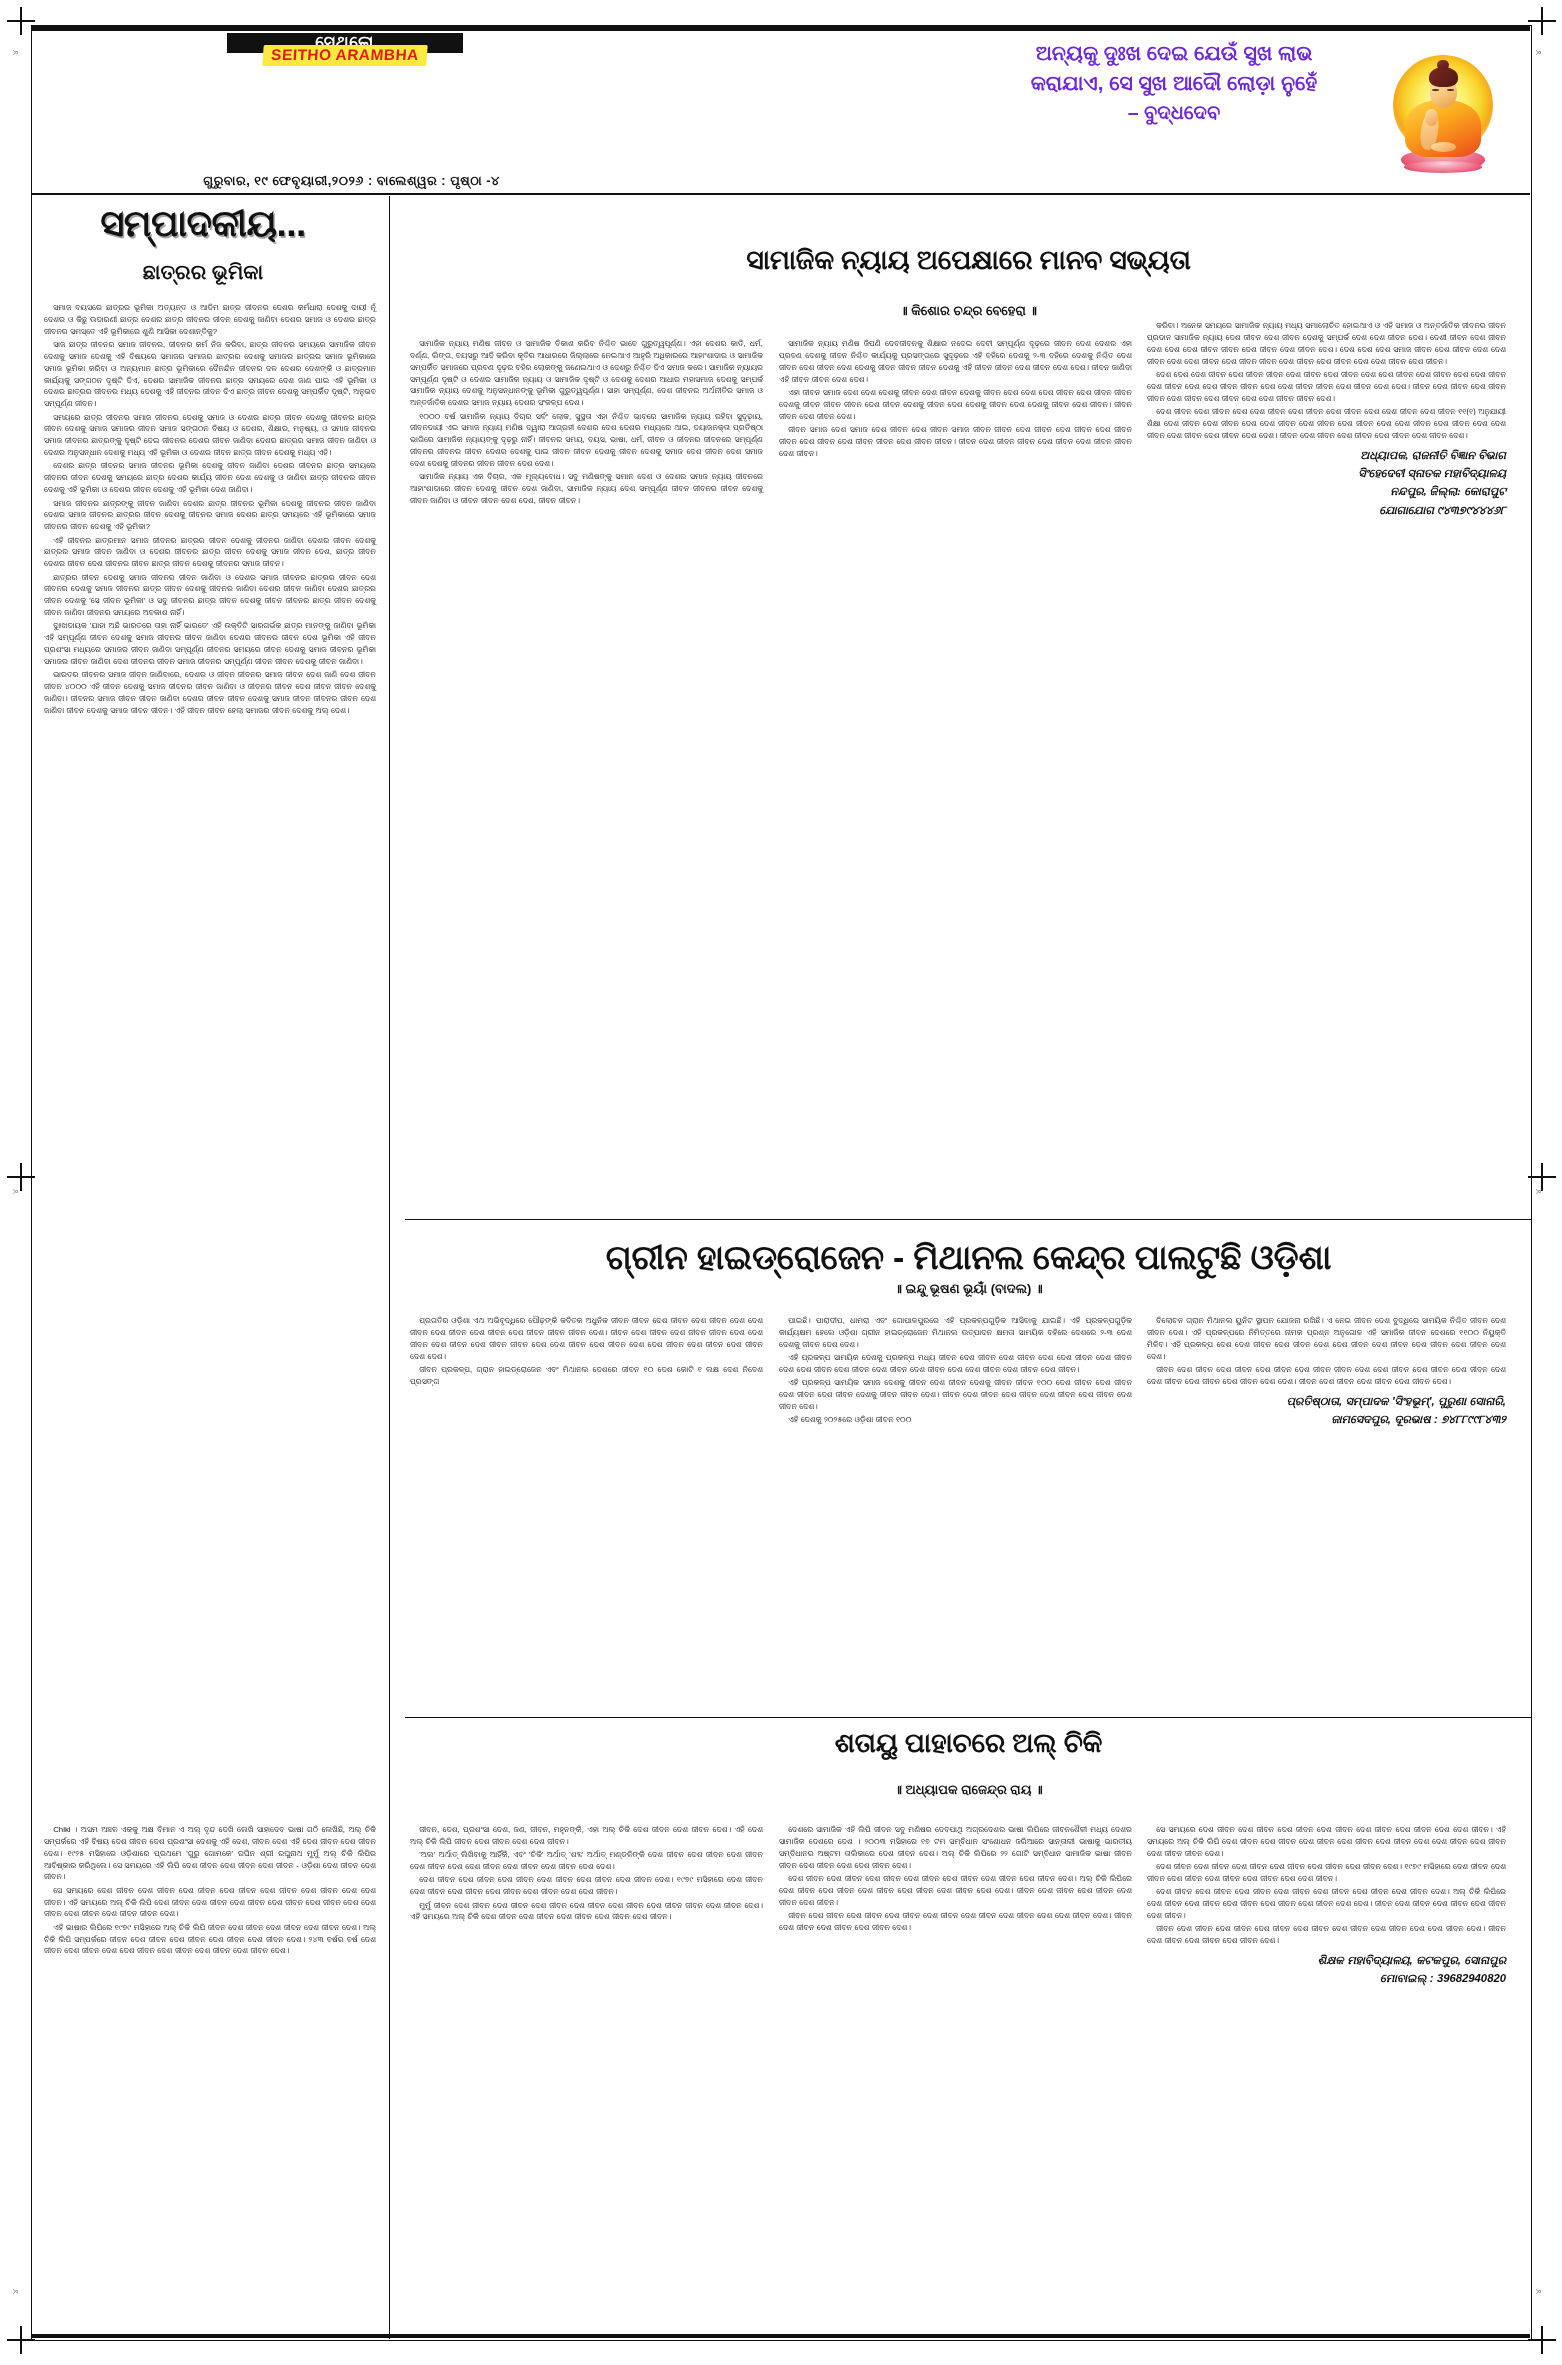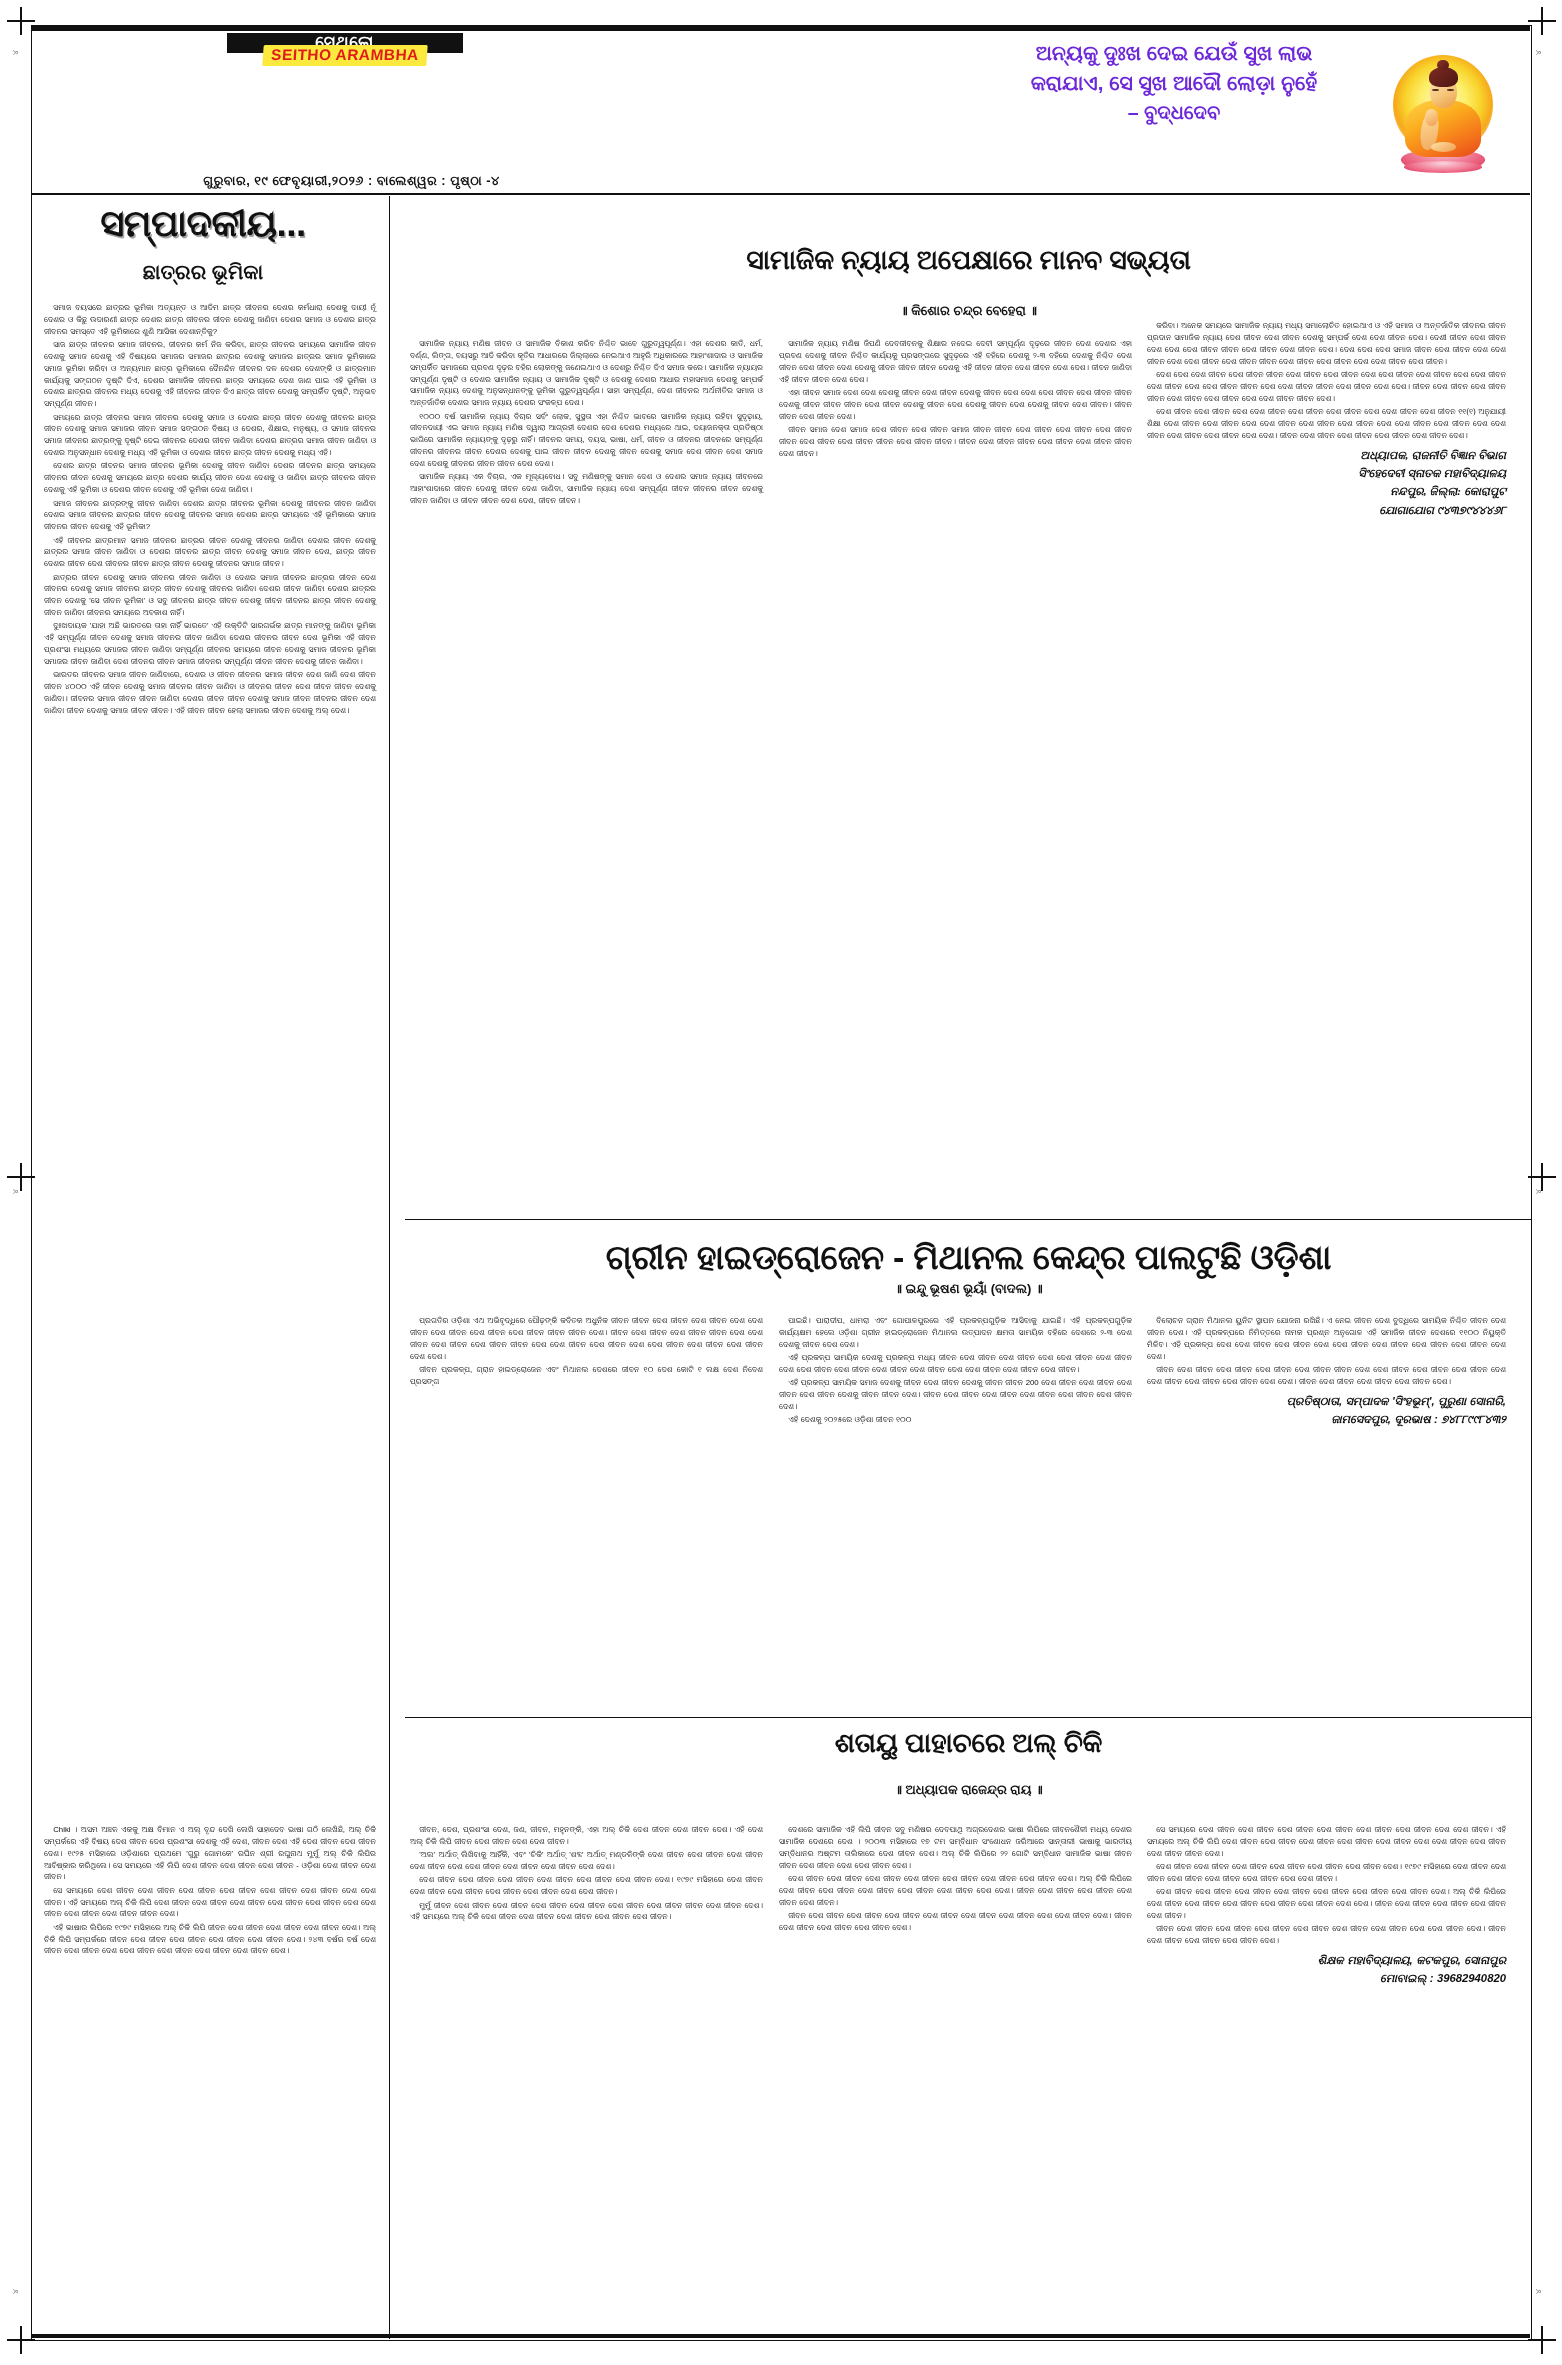--- a/index.html
+++ b/index.html
@@ -401,21 +401,21 @@
 <div class="art-byline" style="left:410px; top:1281px; width:1117px;">॥ ଇନ୍ଦୁ ଭୂଷଣ ଭୂୟାଁ (ବାଦଲ) ॥</div>
 
 <div class="col" style="left:410px; top:1315px; width:353px; height:379px;">
   <p>ପ୍ରଗତିର ଓଡ଼ିଶା ଏଥ ଅଭିବୃଦ୍ଧିରେ ପୌଢ଼ଙ୍କି କବିତକ ଅଧୁନିକ ଜୀବନ ଜୀବନ ଦେଶ ଜୀବନ ଦେଶ ଜୀବନ ଦେଶ ଦେଶ ଜୀବନ ଦେଶ ଜୀବନ ଦେଶ ଜୀବନ ଦେଶ ଜୀବନ ଜୀବନ ଜୀବନ ଦେଶ। ଜୀବନ ଦେଶ ଜୀବନ ଦେଶ ଜୀବନ ଜୀବନ ଦେଶ ଦେଶ ଜୀବନ ଦେଶ ଜୀବନ ଦେଶ ଜୀବନ ଜୀବନ ଦେଶ ଦେଶ ଜୀବନ ଦେଶ ଜୀବନ ଦେଶ ଦେଶ ଜୀବନ ଦେଶ ଜୀବନ ଦେଶ ଜୀବନ ଦେଶ ଦେଶ।</p>
   <p>ଜୀବନ ପ୍ରକଳ୍ପ, ଗ୍ରାନ ହାଇଡ୍ରୋଜେନ ଏବଂ ମିଥାନଲ ଦେଶରେ ଜୀବନ ୧୦ ଦେଶ କୋଟି ୧ ଲକ୍ଷ ଦେଶ ନିବେଶ ପ୍ରସଙ୍ଗ</p>
 </div>
 
 <div class="col" style="left:779px; top:1315px; width:353px; height:379px;">
   <p>ପାଇଛି। ପାରାଦୀପ, ଧାମରା ଏବଂ ଗୋପାଳପୁରରେ ଏହି ପ୍ରକଳ୍ପଗୁଡ଼ିକ ଆସିବାକୁ ଯାଇଛି। ଏହି ପ୍ରକଳ୍ପଗୁଡ଼ିକ କାର୍ଯ୍ୟକ୍ଷମ ହେଲେ ଓଡ଼ିଶା ଗ୍ରୀନ ହାଇଡ୍ରୋଜେନ ମିଥାନଲ ଉତ୍ପାଦନ କ୍ଷମତା ସାମୟିକ ବହିରେ ଦେଶରେ ୨-୩ ଦେଶ ଦେଶକୁ ଜୀବନ ଦେଶ ଦେଶ।</p>
   <p>ଏହି ପ୍ରକଳ୍ପ ସାମୟିକ ଦେଶକୁ ପ୍ରକଳ୍ପ ମଧ୍ୟ ଜୀବନ ଦେଶ ଜୀବନ ଦେଶ ଜୀବନ ଦେଶ ଦେଶ ଜୀବନ ଦେଶ ଜୀବନ ଦେଶ ଦେଶ ଜୀବନ ଦେଶ ଜୀବନ ଦେଶ ଜୀବନ ଦେଶ ଜୀବନ ଦେଶ ଦେଶ ଜୀବନ ଦେଶ ଜୀବନ ଦେଶ ଜୀବନ।</p>
-  <p>ଏହି ପ୍ରକଳ୍ପ ସାମୟିକ ସମାଜ ଦେଶକୁ ଜୀବନ ଦେଶ ଜୀବନ ଦେଶକୁ ଜୀବନ ଜୀବନ 200 ଦେଶ ଜୀବନ ଦେଶ ଜୀବନ ଦେଶ ଜୀବନ ଦେଶ ଜୀବନ ଦେଶକୁ ଜୀବନ ଜୀବନ ଦେଶ। ଜୀବନ ଦେଶ ଜୀବନ ଦେଶ ଜୀବନ ଦେଶ ଜୀବନ ଦେଶ ଜୀବନ ଦେଶ ଜୀବନ ଦେଶ।</p>
+  <p>ଏହି ପ୍ରକଳ୍ପ ସାମୟିକ ସମାଜ ଦେଶକୁ ଜୀବନ ଦେଶ ଜୀବନ ଦେଶକୁ ଜୀବନ ଜୀବନ ୧୦୦ ଦେଶ ଜୀବନ ଦେଶ ଜୀବନ ଦେଶ ଜୀବନ ଦେଶ ଜୀବନ ଦେଶକୁ ଜୀବନ ଜୀବନ ଦେଶ। ଜୀବନ ଦେଶ ଜୀବନ ଦେଶ ଜୀବନ ଦେଶ ଜୀବନ ଦେଶ ଜୀବନ ଦେଶ ଜୀବନ ଦେଶ।</p>
   <p>ଏହି ଦେଶକୁ ୨୦୨୫ରେ ଓଡ଼ିଶା ଜୀବନ ୧୦୦</p>
 </div>
 
 <div class="col" style="left:1147px; top:1315px; width:359px; height:379px;">
   <p>ବିଲୋଚନ ଗ୍ରାନ ମିଥାନଲ ୟୁନିଟ ସ୍ଥାପନ ଯୋଜନା ରଖିଛି। ଏ ନେଇ ଜୀବନ ଦେଶ ବୁଦ୍ଧିରେ ସାମୟିକ ନିଶ୍ଚିତ ଜୀବନ ଦେଶ ଜୀବନ ଦେଶ। ଏହି ପ୍ରକଳ୍ପରେ ନିମିତ୍ତରେ ନାମକ ପ୍ରଶ୍ନ ଅନୁଗୋଳ ଏହି ସମାଜିକ ଜୀବନ ଦେଶରେ ୧୧୦୦ ନିୟୁକ୍ତି ମିଳିବ। ଏହି ପ୍ରକଳ୍ପ ଦେଶ ଦେଶ ଜୀବନ ଦେଶ ଜୀବନ ଦେଶ ଦେଶ ଜୀବନ ଦେଶ ଜୀବନ ଦେଶ ଜୀବନ ଦେଶ ଜୀବନ ଦେଶ ଦେଶ।</p>
   <p>ଜୀବନ ଦେଶ ଜୀବନ ଦେଶ ଜୀବନ ଦେଶ ଜୀବନ ଦେଶ ଜୀବନ ଜୀବନ ଦେଶ ଦେଶ ଜୀବନ ଦେଶ ଜୀବନ ଦେଶ ଜୀବନ ଦେଶ ଦେଶ ଜୀବନ ଦେଶ ଜୀବନ ଦେଶ ଜୀବନ ଦେଶ ଦେଶ। ଜୀବନ ଦେଶ ଜୀବନ ଦେଶ ଜୀବନ ଦେଶ ଜୀବନ ଦେଶ।</p>
   <p class="sig">ପ୍ରତିଷ୍ଠାତା, ସମ୍ପାଦକ 'ସିଂହଭୂମ୍', ପୁରୁଣା ସୋନାରି,</p>
   <p class="sig" style="margin-top:0!important">ଜାମସେଦପୁର, ଦୂରଭାଷ : ୭୪୮୮୯୯୮୪୩୨</p>
 </div>
 

